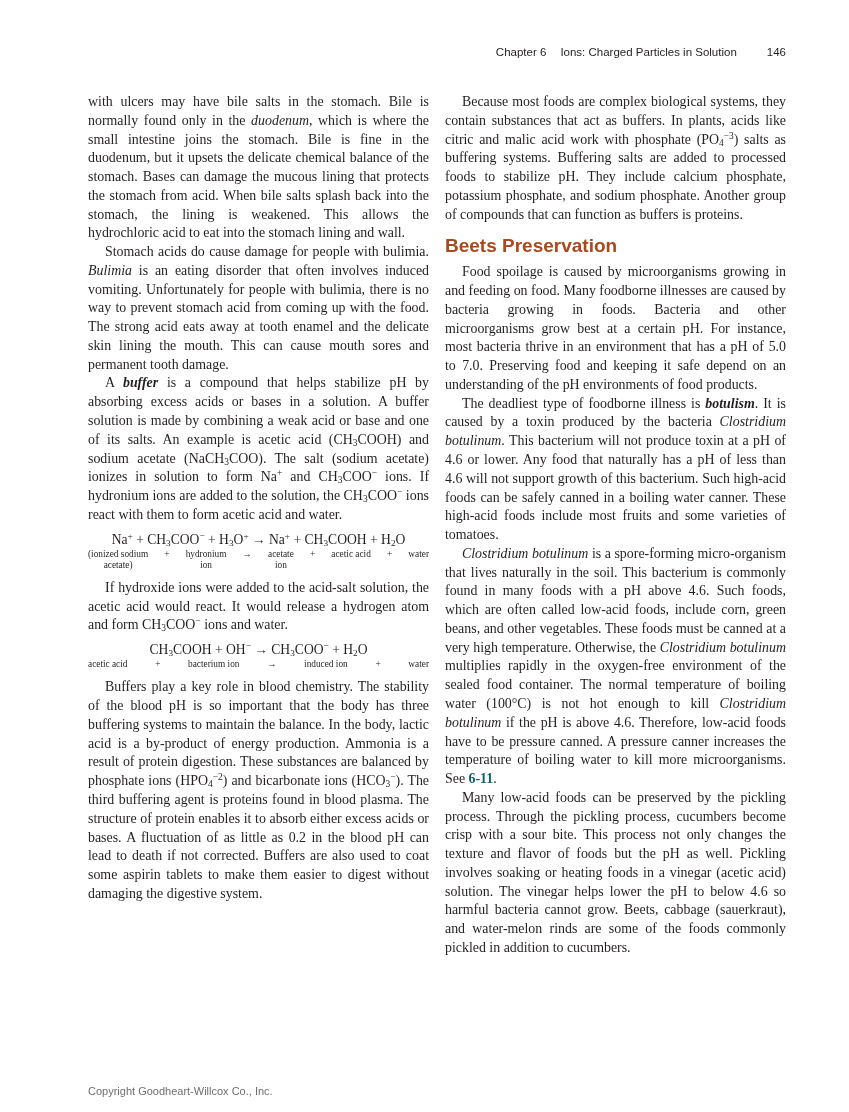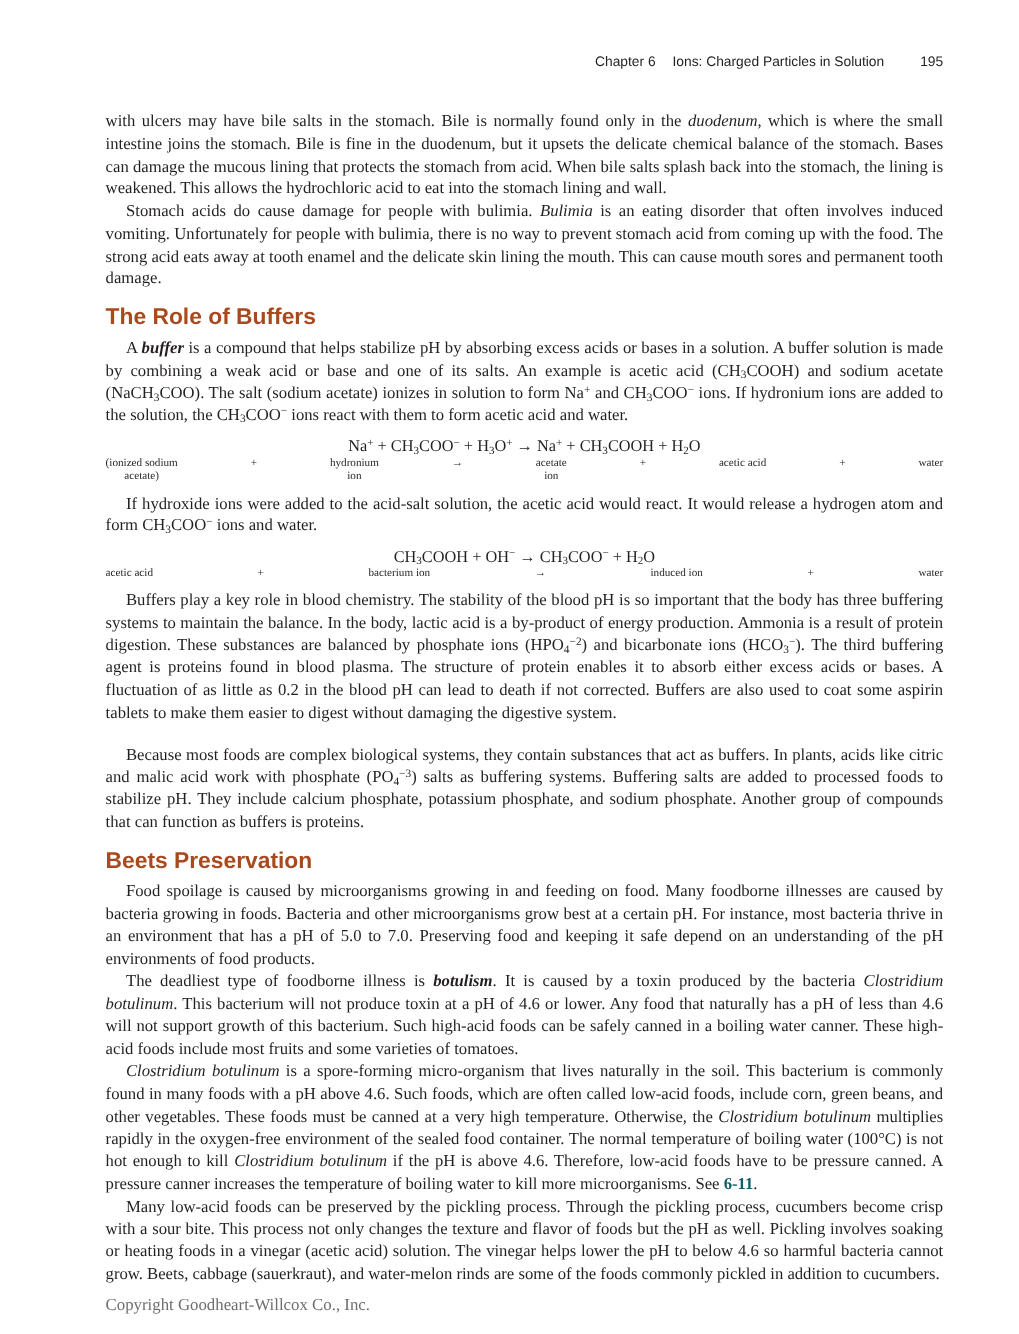--- a/index.html
+++ b/index.html
@@ -29,21 +29,20 @@
   .running-head .rh-chapter { margin-right: 14px; }
   .running-head .rh-page    { margin-left: 30px; }
 
   .columns {
     position: absolute;
     left: 88px;
     top: 93px;
     width: 698px;
     display: flex;
     gap: 16px;
-    flex-direction: column;
   }
   .col { flex: 1 1 0; min-width: 0; }
 
   .para {
     text-align: justify;
     font-size: 13.9px;
     line-height: 1.35;
     color: var(--body, #231f20);
   }
   .para.indent { text-indent: 17px; }
@@ -84,41 +83,40 @@
   .link { color: var(--link, #135e68); font-weight: bold; cursor: pointer; }
 
   sub, sup { font-size: 68%; line-height: 0; }
   sub { vertical-align: -0.22em; }
   sup { vertical-align: 0.5em; }
 
   .page-footer {
     position: absolute;
     left: 88px;
     bottom: 15px;
-    font-family: Liberation Serif, serif;
-    font-size: 14px;
+    font-family: Liberation Sans, sans-serif;
+    font-size: 11px;
     color: var(--muted, #6d6e70);
   }
 </style>
 </head>
 <body>
 
 <div class="page">
 
   <div class="running-head">
     <span class="rh-chapter">Chapter 6</span>
     <span class="rh-title">Ions: Charged Particles in Solution</span>
-    <span class="rh-page">195</span>
+    <span class="rh-page">146</span>
   </div>
 
   <div class="columns">
     <div class="col" id="left-col">
         <div class="para"><span>with ulcers may have bile salts in the stomach. Bile is normally found only in the </span><span class="i">duodenum</span><span>, which is where the small intestine joins the stomach. Bile is fine in the duodenum, but it upsets the delicate chemical balance of the stomach. Bases can damage the mucous lining that protects the stomach from acid. When bile salts splash back into the stomach, the lining is weakened. This allows the hydrochloric acid to eat into the stomach lining and wall.</span></div>
         <div class="para indent"><span>Stomach acids do cause damage for people with bulimia. </span><span class="i">Bulimia</span><span> is an eating disorder that often involves induced vomiting. Unfortunately for people with bulimia, there is no way to prevent stomach acid from coming up with the food. The strong acid eats away at tooth enamel and the delicate skin lining the mouth. This can cause mouth sores and permanent tooth damage.</span></div>
-        <div class="heading">The Role of Buffers</div>
         <div class="para indent"><span>A </span><span class="bi">buffer</span><span> is a compound that helps stabilize pH by absorbing excess acids or bases in a solution. A buffer solution is made by combining a weak acid or base and one of its salts. An example is acetic acid (CH</span><sub>3</sub><span>COOH) and sodium acetate (NaCH</span><sub>3</sub><span>COO). The salt (sodium acetate) ionizes in solution to form Na</span><sup>+</sup><span> and CH</span><sub>3</sub><span>COO</span><sup>−</sup><span> ions. If hydronium ions are added to the solution, the CH</span><sub>3</sub><span>COO</span><sup>−</sup><span> ions react with them to form acetic acid and water.</span></div>
         <div class="equation"><span>Na</span><sup>+</sup><span> + CH</span><sub>3</sub><span>COO</span><sup>−</sup><span> + H</span><sub>3</sub><span>O</span><sup>+</sup><span> </span><span class="arrow">→</span><span> Na</span><sup>+</sup><span> + CH</span><sub>3</sub><span>COOH + H</span><sub>2</sub><span>O</span></div>
         <div class="eqlabels">
           <span class="eqlabel-group">
             <span class="eqlabel-line">(ionized sodium</span>
             <span class="eqlabel-line">acetate)</span>
           </span>
           <span class="eqlabel-group">
             <span class="eqlabel-line">+</span>
           </span>

